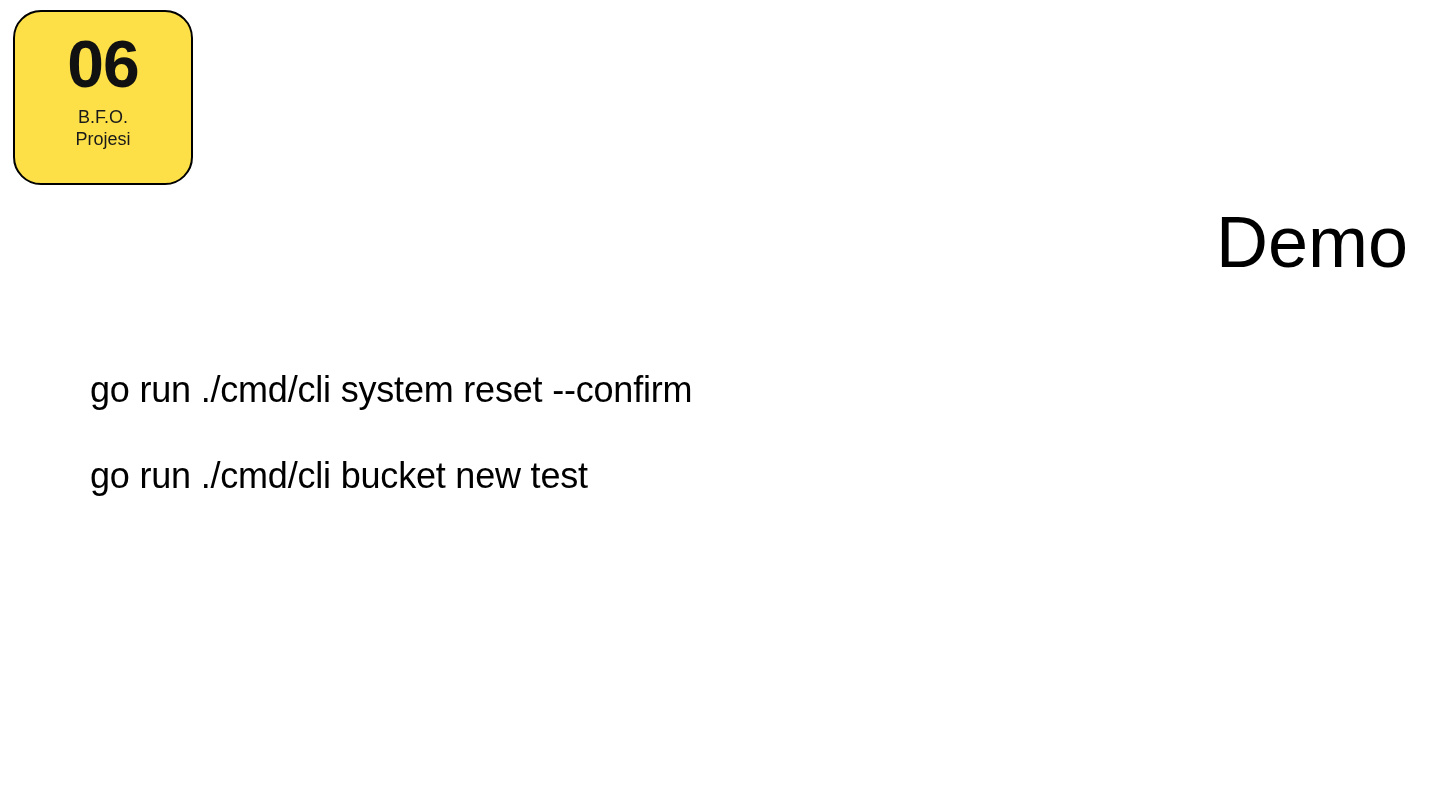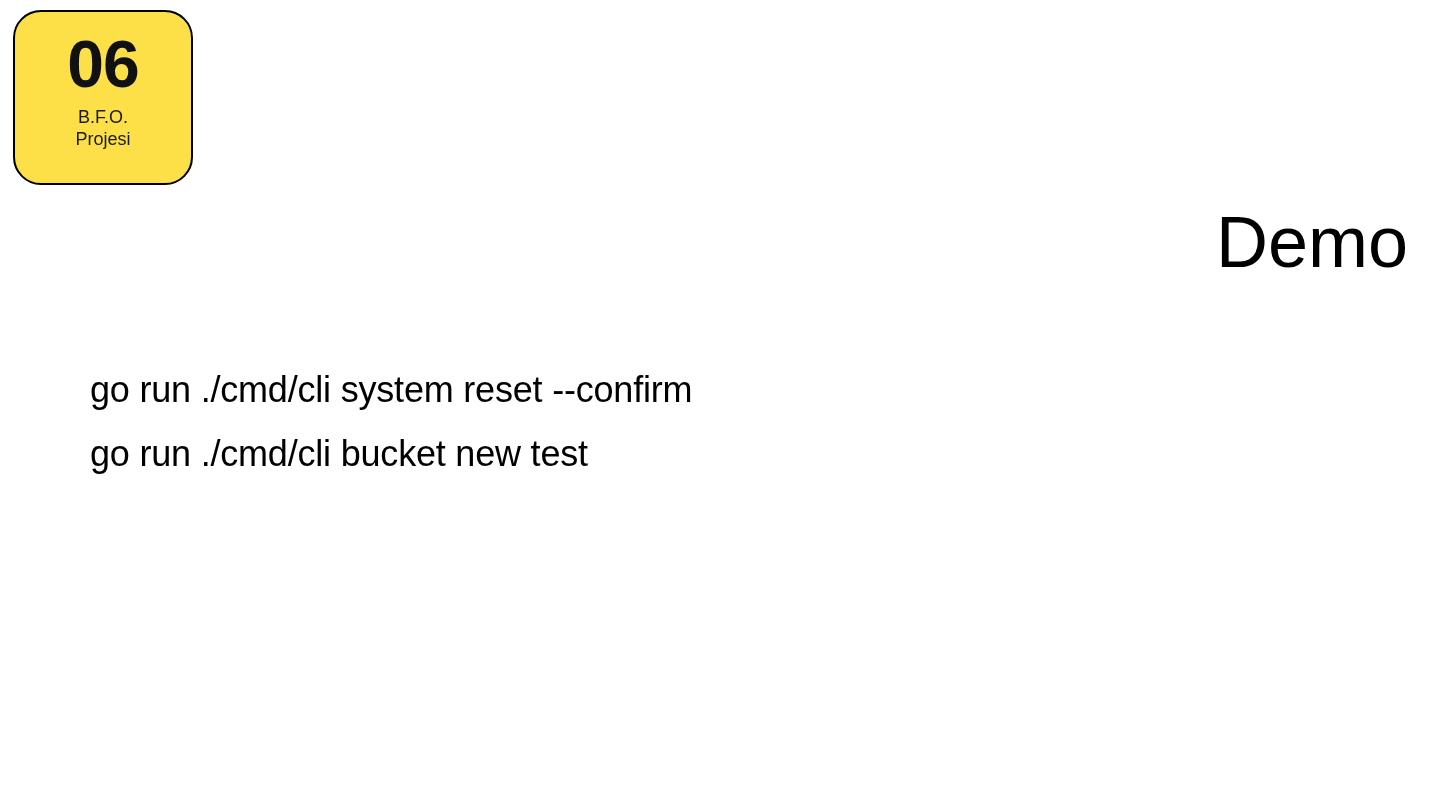--- a/index.html
+++ b/index.html
@@ -79,21 +79,21 @@
   .command-block {
     position: absolute;
     left: 90px;
     top: 368px;
     width: 1260px;
   }
   .command-group {
     margin: 0;
   }
   .command-group + .command-group {
-    margin-top: 21px;
+    margin-top: 43px;
   }
   .command-line {
     font-family: "Liberation Sans", sans-serif;
     font-size: 36px;
     font-weight: 400;
     line-height: 1.2;
     letter-spacing: -0.2px;
     color: #000000;
     white-space: pre;
   }

